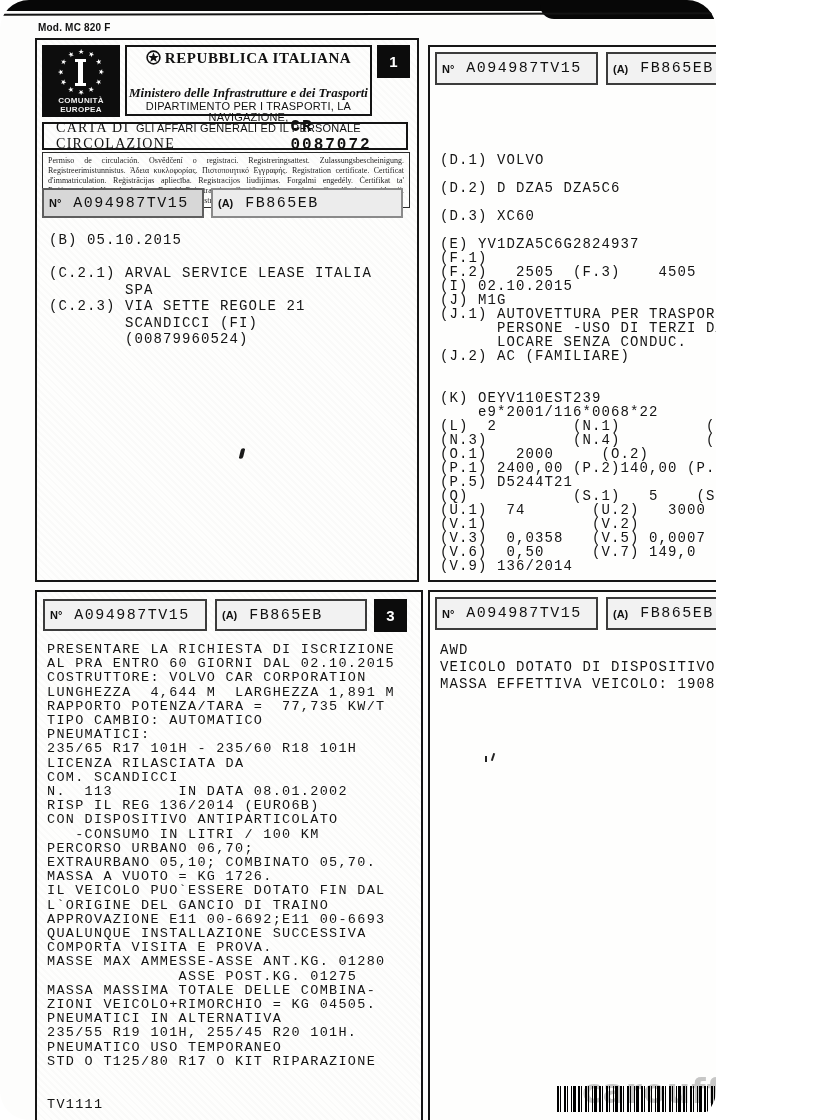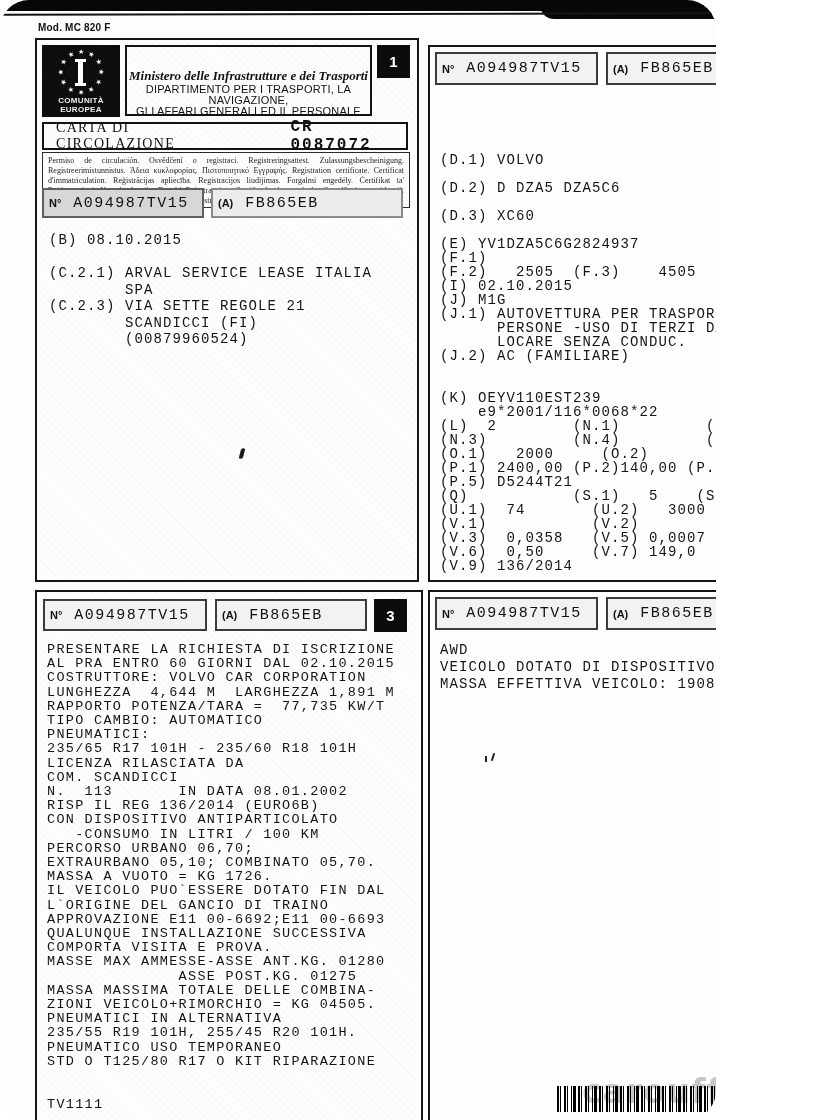--- a/index.html
+++ b/index.html
@@ -121,20 +121,26 @@
             <i>★</i>
             <i>★</i>
           </div>
         <div class="eu-i"></div>
         <div class="eu-text">
           <div>COMUNITÀ</div>
           <div>EUROPEA</div>
         </div>
       </div>
       <div class="ministry-box">
+        <div class="country-row">
+          <svg class="emblem-svg" width="15" height="15" viewBox="0 0 15 15">
+              <circle cx="7.5" cy="7.5" r="6.4" fill="none" stroke="#111" stroke-width="1.6"></circle>
+              <polygon fill="#111" points="7.5,2.2 8.9,5.9 12.7,5.9 9.7,8.2 10.8,11.9 7.5,9.7 4.2,11.9 5.3,8.2 2.3,5.9 6.1,5.9"></polygon>
+            </svg><span>REPUBBLICA ITALIANA</span>
+        </div>
         <div class="ministry-line">Ministero delle Infrastrutture e dei Trasporti</div>
         <div class="dept-line">DIPARTIMENTO PER I TRASPORTI, LA NAVIGAZIONE,</div>
         <div class="dept-line">GLI AFFARI GENERALI ED IL PERSONALE</div>
       </div>
       <div class="num-box">1</div>
     </div>
 
     <div class="abs title-box">
       <span class="title-label">CARTA DI CIRCOLAZIONE</span>
       <span class="title-serial">CR 0087072</span>
@@ -144,21 +150,21 @@
 
     <div class="abs idbox nbox">
       <span class="lbl">N°</span>
       <span class="val">A094987TV15</span>
     </div>
     <div class="abs idbox abox">
       <span class="lbl">(A)</span>
       <span class="val">FB865EB</span>
     </div>
 
-    <pre class="abs body q1-body">(B) 08.10.2015
+    <pre class="abs body q1-body">(B) 05.10.2015
 
 (C.2.1) ARVAL SERVICE LEASE ITALIA
         SPA
 (C.2.3) VIA SETTE REGOLE 21
         SCANDICCI (FI)
         (00879960524)</pre>
   </div>
 
   <div class="abs quad q2">
     <div class="abs idbox hbox nbox">

